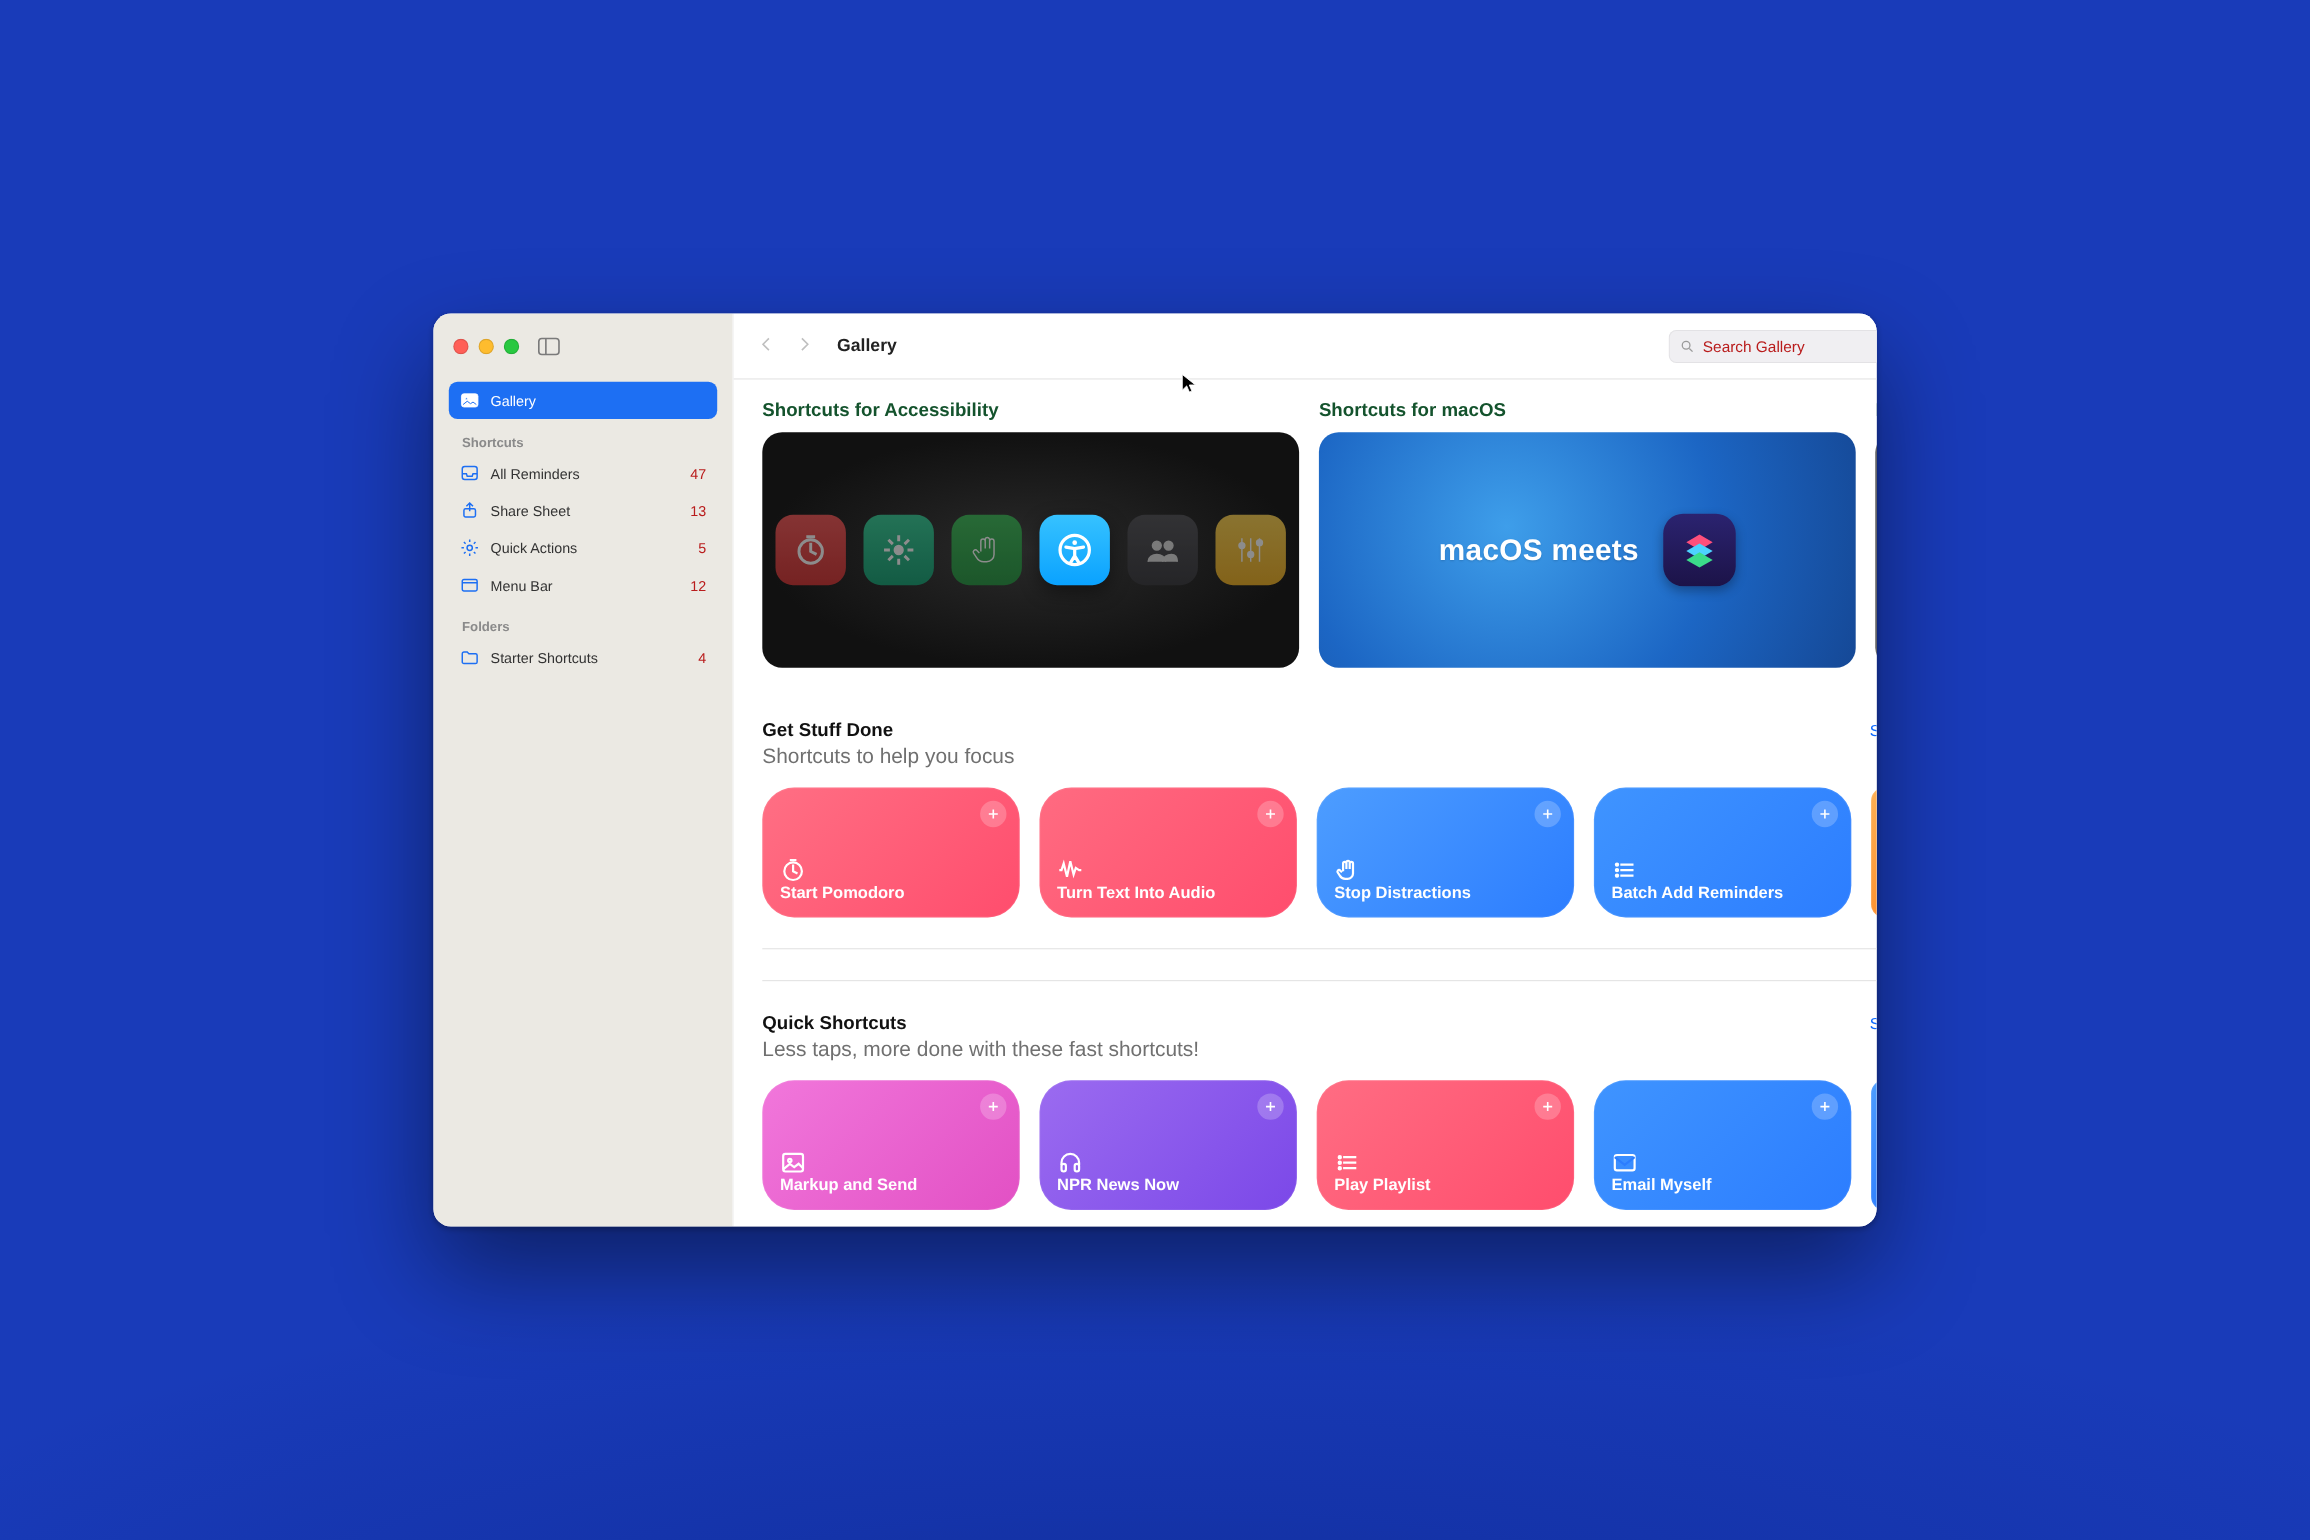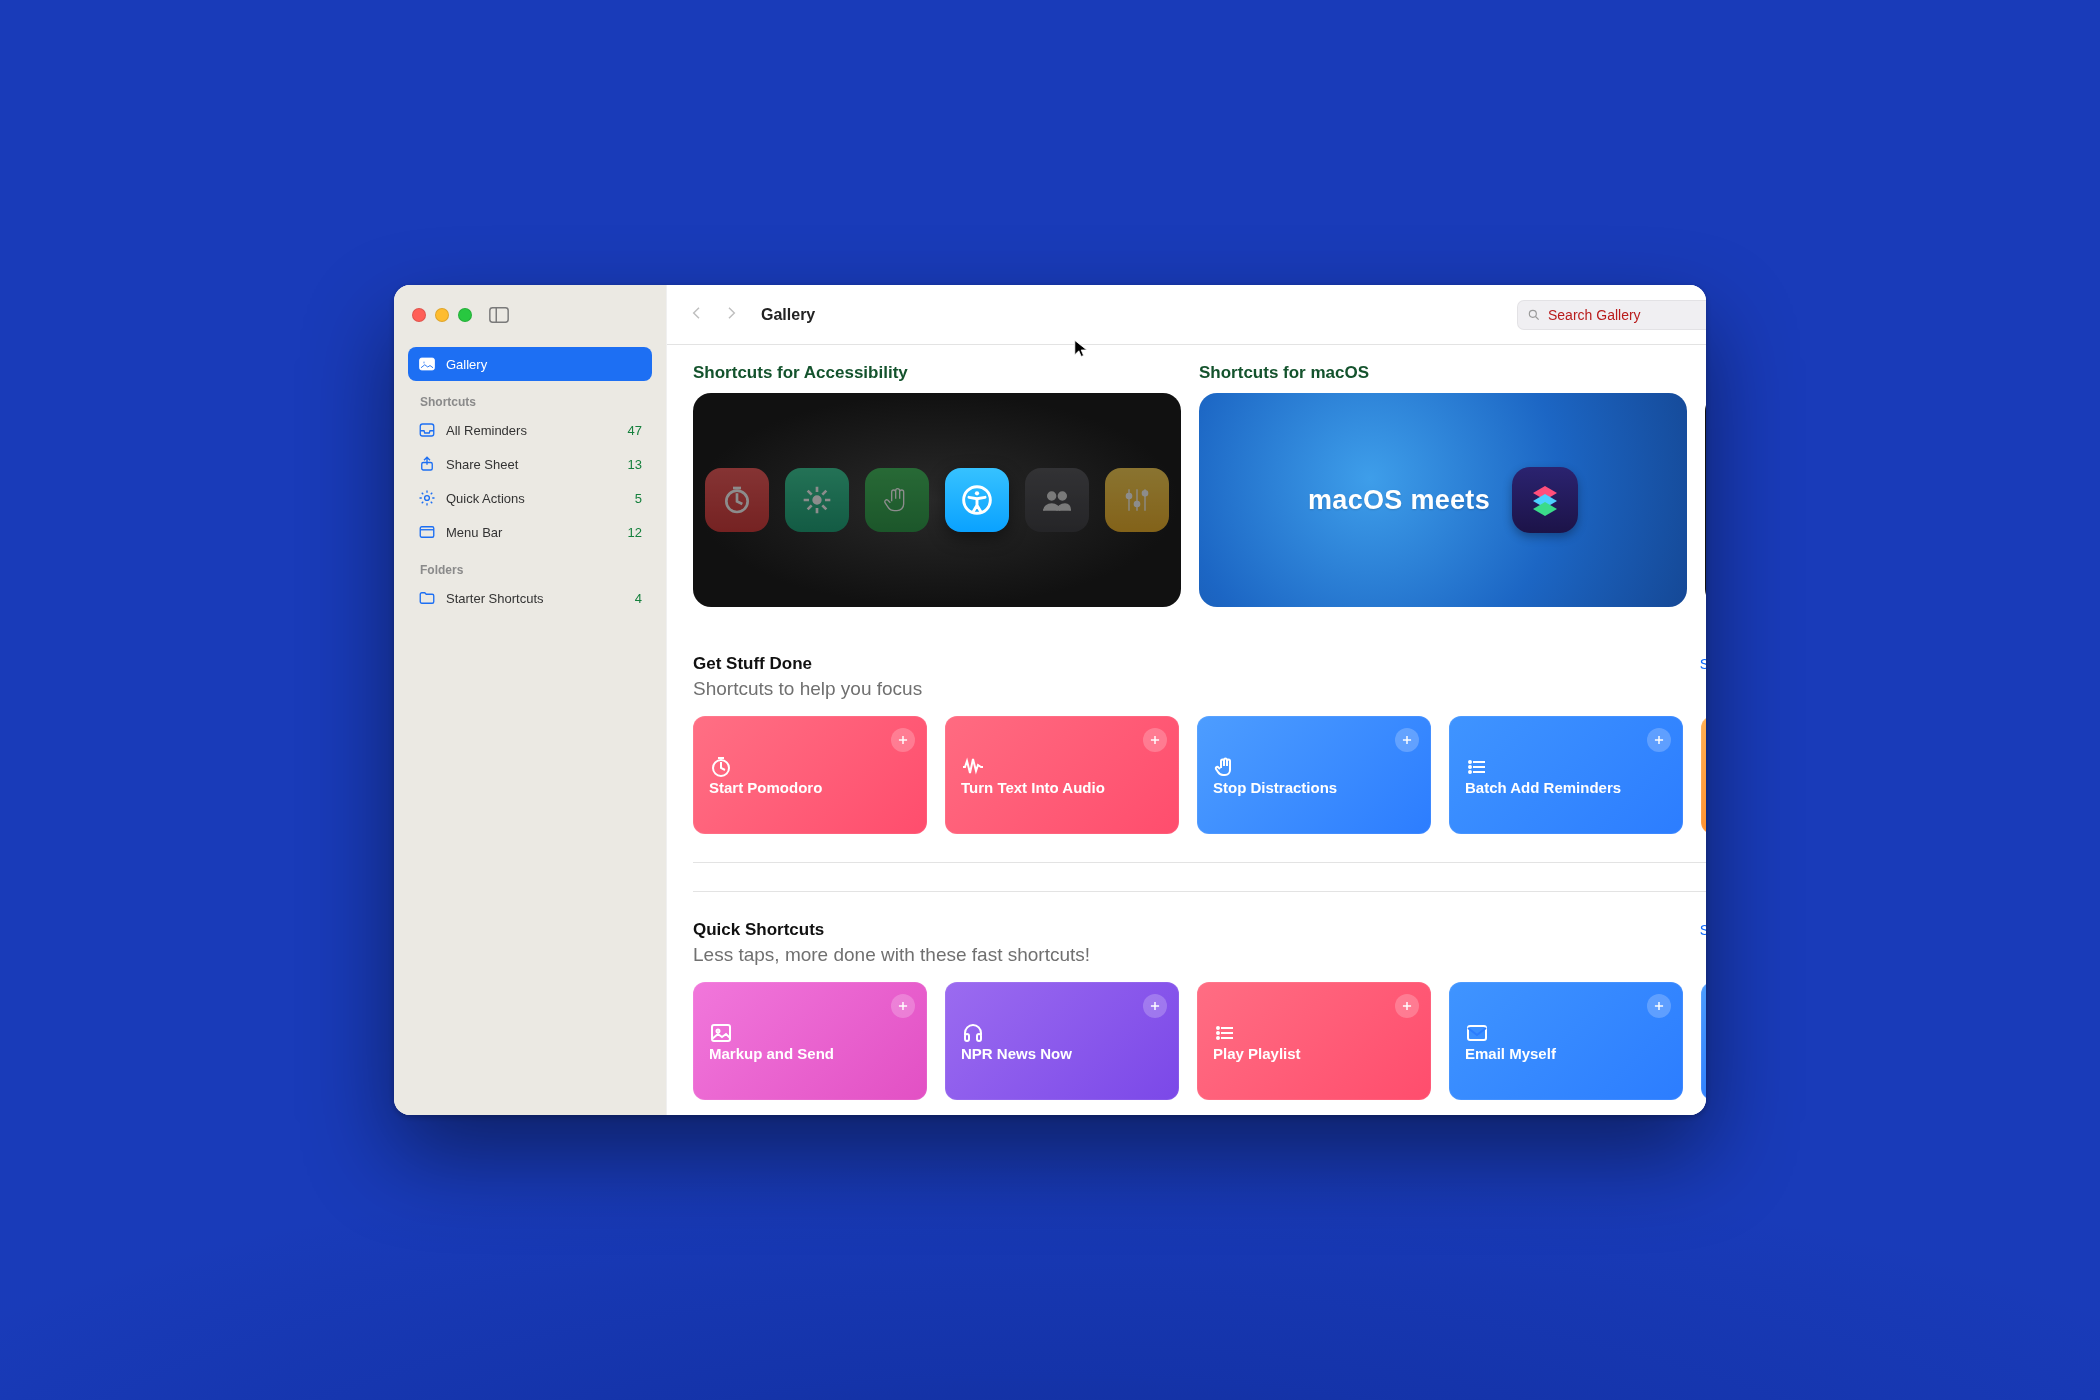--- a/index.html
+++ b/index.html
@@ -56,21 +56,21 @@
   .traffic { display:flex; gap:9px; }
   .tl { width:14px; height:14px; border-radius:50%; border:0.5px solid rgba(0,0,0,.12); }
   .tl.red{background:#ff5f57}.tl.yellow{background:#febc2e}.tl.green{background:#28c840}
   .sidebar-toggle-icon svg{display:block}
 
   .side-body{ padding:2px 14px 14px 14px; overflow:auto; flex:1;}
   .side-item {
     display:flex; align-items:center; gap:10px; height:34px; padding:0 10px;
     border-radius:8px; color:#333;
   }
-  .side-item .count { margin-left:auto; color:#15803d; font-size:13px;}
+  .side-item .count { margin-left:auto; color:#b91c1c; font-size:13px;}
   .side-item.selected { background:var(--selection-blue); color:#fff; }
   .side-item.selected .icon svg *{stroke:#fff; fill:#fff;}
   .side-heading { font-size:12px; color:var(--sidebar-heading); padding:14px 12px 4px 12px; font-weight:600;}
   .icon{width:18px; height:18px; display:flex; align-items:center; justify-content:center;}
   .icon svg{width:18px;height:18px}
   .icon.blue svg *{stroke:#1d6ff3}
 
   
   .main { flex:1; display:flex; flex-direction:column; background:var(--content-bg); border-left:1px solid rgba(0,0,0,.06);}
   .toolbar { height:60px; display:flex; align-items:center; padding:0 18px 0 22px; border-bottom:1px solid var(--divider); gap:16px;}
@@ -104,21 +104,21 @@
   .banner-mac-text{font-weight:700; font-size:27px; color:#fff; letter-spacing:.3px; text-shadow:0 1px 2px rgba(0,0,0,.15)}
   .sc-appicon{width:66px;height:66px;border-radius:18px;background:linear-gradient(#2b2370,#1c1348);display:flex;align-items:center;justify-content:center; box-shadow:0 4px 10px rgba(0,0,0,.3);}
   .sc-appicon svg{width:40px;height:40px}
 
   .section{padding:28px 26px 0 26px;}
   .section-head{display:flex; align-items:baseline;}
   .section-title{font-size:17px; font-weight:800; color:#111;}
   .section-sub{font-size:19px; color:var(--subtitle-gray); margin-top:4px;}
   .seeall{margin-left:auto; color:var(--link-blue); font-size:14.5px;}
   .cards{display:flex; gap:18px; margin-top:16px; width:max-content;}
-  .card{width:234px; height:118px; border-radius:12px; padding:14px 16px; color:#fff; position:relative; display:flex; flex-direction:column; justify-content:center; box-shadow: inset 0 0 0 1px rgba(255,255,255,.08);}
+  .card{width:234px; height:118px; border-radius:29px; padding:14px 16px; color:#fff; position:relative; display:flex; flex-direction:column; justify-content:flex-end; box-shadow: inset 0 0 0 1px rgba(255,255,255,.08);}
   .card .card-icon{width:24px;height:24px;}
   .card .card-icon svg{width:24px;height:24px; stroke:#fff; fill:none; stroke-width:2}
   .card .add{position:absolute; top:12px; right:12px; width:24px;height:24px; border-radius:50%; background:rgba(255,255,255,.22); display:flex; align-items:center; justify-content:center;}
   .card .add svg{width:14px;height:14px; stroke:#fff; stroke-width:2.5; fill:none}
   .card .label{font-size:15px; font-weight:700;}
   .c-pink{background:linear-gradient(135deg,#ff6f84,#ff4d6d)}
   .c-pink2{background:linear-gradient(135deg,#ff6b81,#ff4d6d)}
   .c-blue{background:linear-gradient(135deg,#4d9dff,#2c7dff)}
   .c-blue2{background:linear-gradient(135deg,#3f94ff,#2c7dff)}
   .c-orange{background:linear-gradient(135deg,#ffb154,#ff8e2b)}

